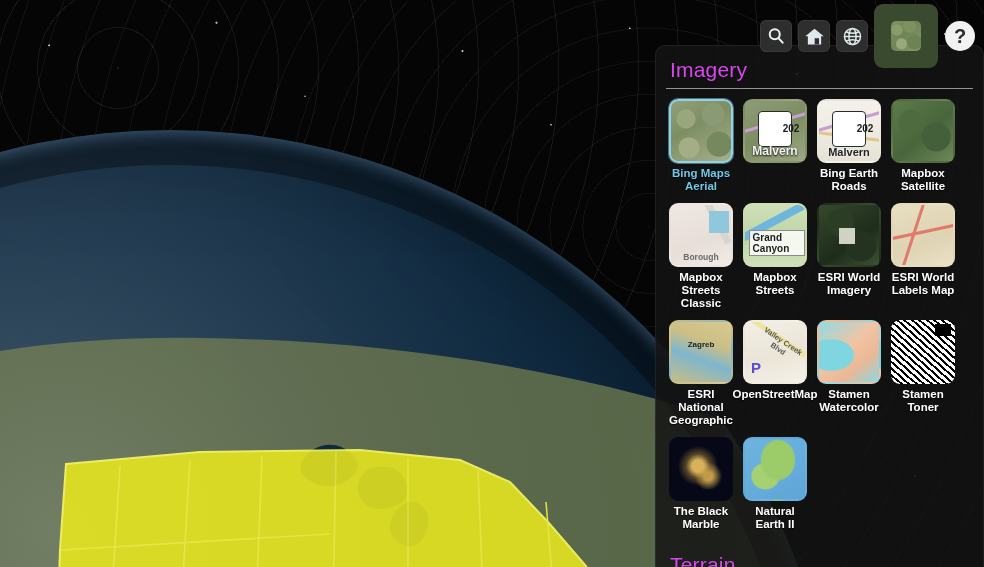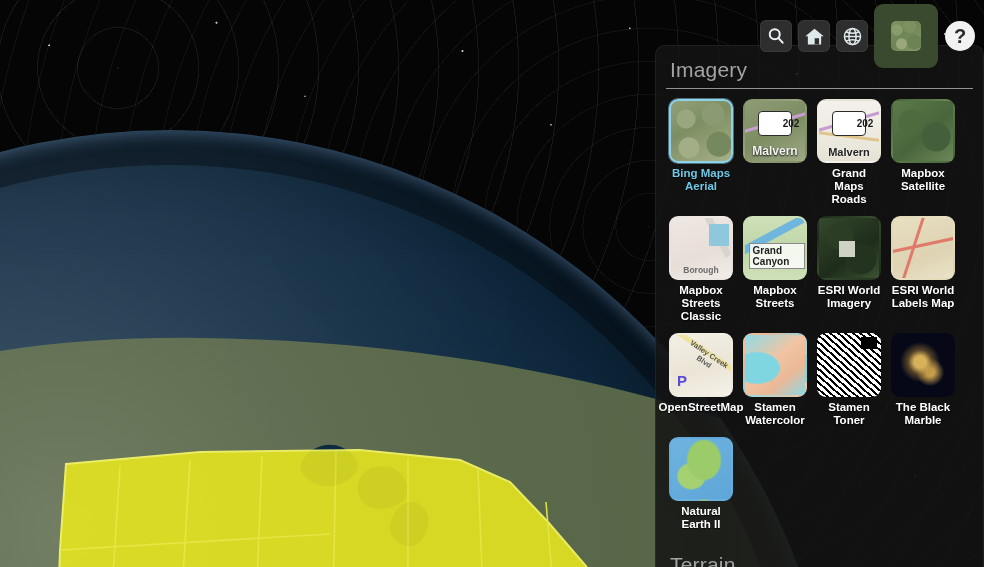--- a/index.html
+++ b/index.html
@@ -101,21 +101,21 @@
   .picker{
     position:absolute; left:655px; top:45px; width:329px; height:522px;
     background:rgba(20,20,20,.86);
     border-top-left-radius:10px; border-top-right-radius:10px;
     border:1px solid rgba(255,255,255,.06); border-bottom:none;
     overflow:hidden; z-index:30;
     color:#eaeaea;
   }
   .picker-scroll{ position:absolute; inset:0; overflow:hidden; padding:0 8px; }
   .section-title{
-    font-size:21px; font-weight:400; color:#a3a3a3;
+    font-size:21px; font-weight:400; color:#d946ef;
     padding:12px 2px 6px 6px; letter-spacing:.2px;
   }
   .section-rule{ height:1px; background:rgba(255,255,255,.55); margin:0 2px 10px 2px; }
 
   .grid{ display:flex; flex-wrap:wrap; gap:0; }
   .cell{
     width:74px; margin:0 0 10px 0; padding:0 4px;
     display:flex; flex-direction:column; align-items:center;
     cursor:pointer;
   }
@@ -169,21 +169,21 @@
       radial-gradient(ellipse at 55% 35%, #9ccb6a 0 16px, transparent 18px),
       radial-gradient(ellipse at 34% 62%, #a6d172 0 13px, transparent 15px),
       linear-gradient(150deg,#6fb4e0 0%,#5ea6d8 100%);}
 
   .thumb-label{
     position:absolute; left:0; right:0; bottom:3px; text-align:center;
     font-size:11px; font-weight:bold; color:#232323; text-shadow:0 0 2px #fff;
   }
   .shield{
     position:absolute; left:50%; top:16%; transform:translateX(-50%);
-    width:26px;height:25px;border-radius:4px;background:#fff;border:1.5px solid #2b2b2b;
+    width:26px;height:36px;border-radius:4px;background:#fff;border:1.5px solid #2b2b2b;
     display:flex;align-items:center;justify-content:center;
     font:bold 10px "Liberation Sans",sans-serif;color:#1a1a1a;padding-left:32px;
   }
   .roadline{ position:absolute; height:3px; background:#c79ed2; }
   .cgbox{
     position:absolute; left:8%; top:46%; padding:1px 3px; background:rgba(255,255,255,.82);
     border:1px solid #8a8a8a; font:bold 10px "Liberation Sans",sans-serif; color:#1d1d1d;
   }
 </style>
 </head>
@@ -317,21 +317,21 @@
           </div>
         </div>
 
         <div class="cell">
           <div class="thumb t-roads">
             <div class="roadline" style="left:-6px;top:28%;width:86px;transform:rotate(-16deg)"></div>
             <div class="roadline" style="left:-4px;top:58%;width:84px;background:#e0c48a;transform:rotate(7deg)"></div>
             <div class="shield">202</div>
             <div class="thumb-label">Malvern</div>
           </div>
-          <div class="cap">Grand Maps Roads</div>
+          <div class="cap">Bing Earth Roads</div>
         </div>
 
         <div class="cell">
           <div class="thumb t-mbsat"></div>
           <div class="cap">Mapbox Satellite</div>
         </div>
 
         <div class="cell">
           <div class="thumb t-mbclassic">
             <div style="position:absolute;left:-10px;top:-6px;width:92px;height:7px;background:#d9d4cd;transform:rotate(62deg)"></div>
@@ -357,20 +357,26 @@
         </div>
 
         <div class="cell">
           <div class="thumb t-esristreet">
             <div style="position:absolute;left:-6px;top:40%;width:86px;height:3px;background:#e07a6a;transform:rotate(-12deg)"></div>
             <div style="position:absolute;left:28%;top:-6px;width:3px;height:84px;background:#e07a6a;transform:rotate(18deg)"></div>
           </div>
           <div class="cap">ESRI World Labels Map</div>
         </div>
 
+        <div class="cell">
+          <div class="thumb t-esrinatgeo">
+            <div class="thumb-label" style="bottom:auto;top:30%;font-size:8px;text-shadow:none;color:#222">Zagreb</div>
+          </div>
+          <div class="cap">ESRI National Geographic</div>
+        </div>
 
         <div class="cell">
           <div class="thumb t-osm">
             <div style="position:absolute;left:-8px;top:26%;width:92px;height:5px;background:#f0e3a0;transform:rotate(34deg)"></div>
             <div style="position:absolute;left:6px;bottom:6px;font:bold 15px 'Liberation Sans',sans-serif;color:#5a4bd0">P</div>
             <div class="thumb-label" style="bottom:auto;top:24%;left:18%;right:auto;font-size:7.5px;text-shadow:none;color:#555;transform:rotate(34deg)">Valley Creek Blvd</div>
           </div>
           <div class="cap">OpenStreetMap</div>
         </div>
 

